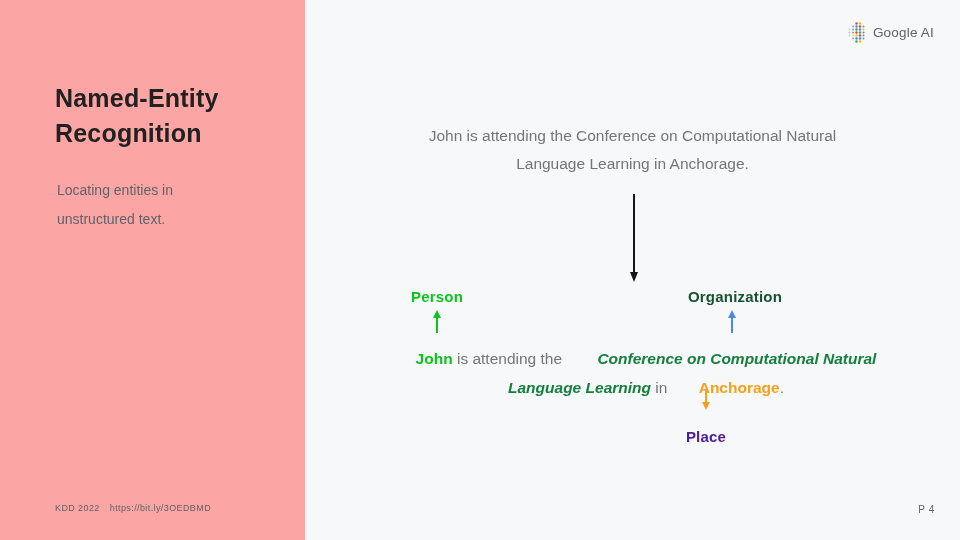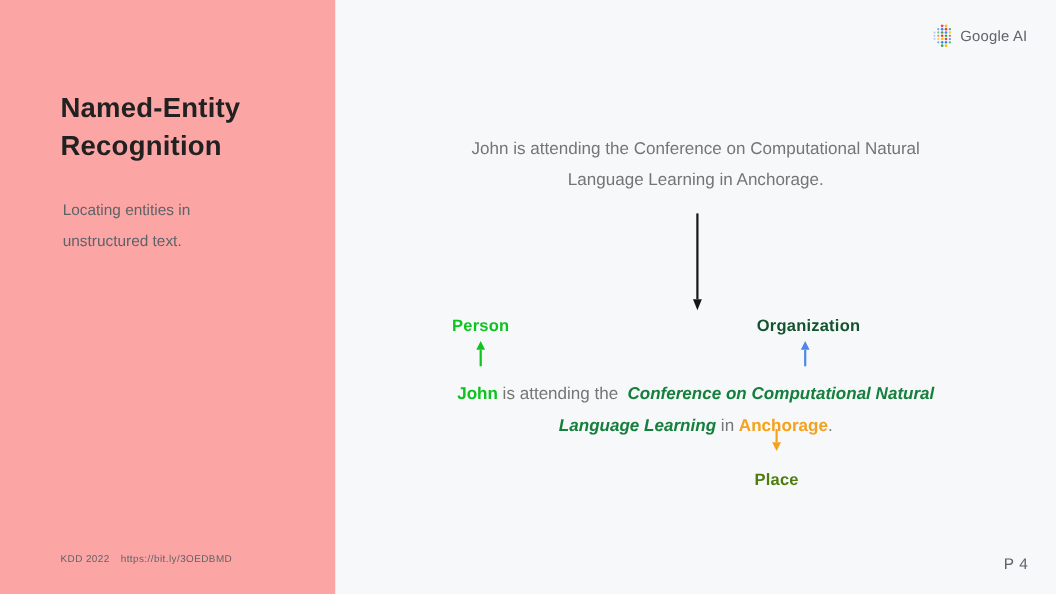--- a/index.html
+++ b/index.html
@@ -55,21 +55,21 @@
     border-left: 4.5px solid transparent; border-right: 4.5px solid transparent;
     border-top: 10px solid #161616;
   }
   
   .entity-label {
     position: absolute; width: 140px; text-align: center;
     font-size: 15px; font-weight: 700; letter-spacing: 0.2px;
   }
   .lbl-person { left: 62px; top: 288px; color: #0dc41f; }
   .lbl-org    { left: 360px; top: 288px; color: #14532d; }
-  .lbl-place  { left: 331px; top: 428px; color: #4d7c0f; text-align: center; }
+  .lbl-place  { left: 331px; top: 428px; color: #4c1d95; text-align: center; }
   
   .small-arrow { position: absolute; width: 10px; }
   .small-arrow .head-up {
     width: 0; height: 0; margin: 0 auto;
     border-left: 4px solid transparent; border-right: 4px solid transparent;
   }
   .small-arrow .head-down {
     width: 0; height: 0; margin: 0 auto;
     border-left: 4px solid transparent; border-right: 4px solid transparent;
   }
@@ -81,28 +81,28 @@
   .arrow-org .head-up { border-bottom: 8px solid #4e86ec; }
   .arrow-org .stem { height: 15px; background: #4e86ec; }
   .arrow-place { left: 396px; top: 390px; }
   .arrow-place .stem { height: 12px; background: #f5a11c; }
   .arrow-place .head-down { border-top: 8px solid #f5a11c; }
   
   .annotated {
     position: absolute; left: 0; right: 0; top: 345px;
     text-align: center; font-size: 15.5px; color: #757575; line-height: 28.5px;
   }
-  .annotated .ent { font-weight: 700; }
+  .annotated .ent { font-weight: 700; margin-left: 27px; }
   .annotated .ent-person { color: #0dc41f; }
   .annotated .ent-org { color: #15803d; font-style: italic; }
   .annotated .ent-place { color: #f5a11c; }
   .annotated .gap-left { padding-left: 4px; }
   .page-number {
     position: absolute; right: 25px; top: 504px;
-    font-size: 14px; color: #5f6368; letter-spacing: 0.6px;
+    font-size: 10px; color: #5f6368; letter-spacing: 0.6px;
   }
 </style>
 </head>
 <body>
 
 <div class="slide">
 
   <aside class="sidebar">
     <h1 class="title">
       <div>Named-Entity</div>

